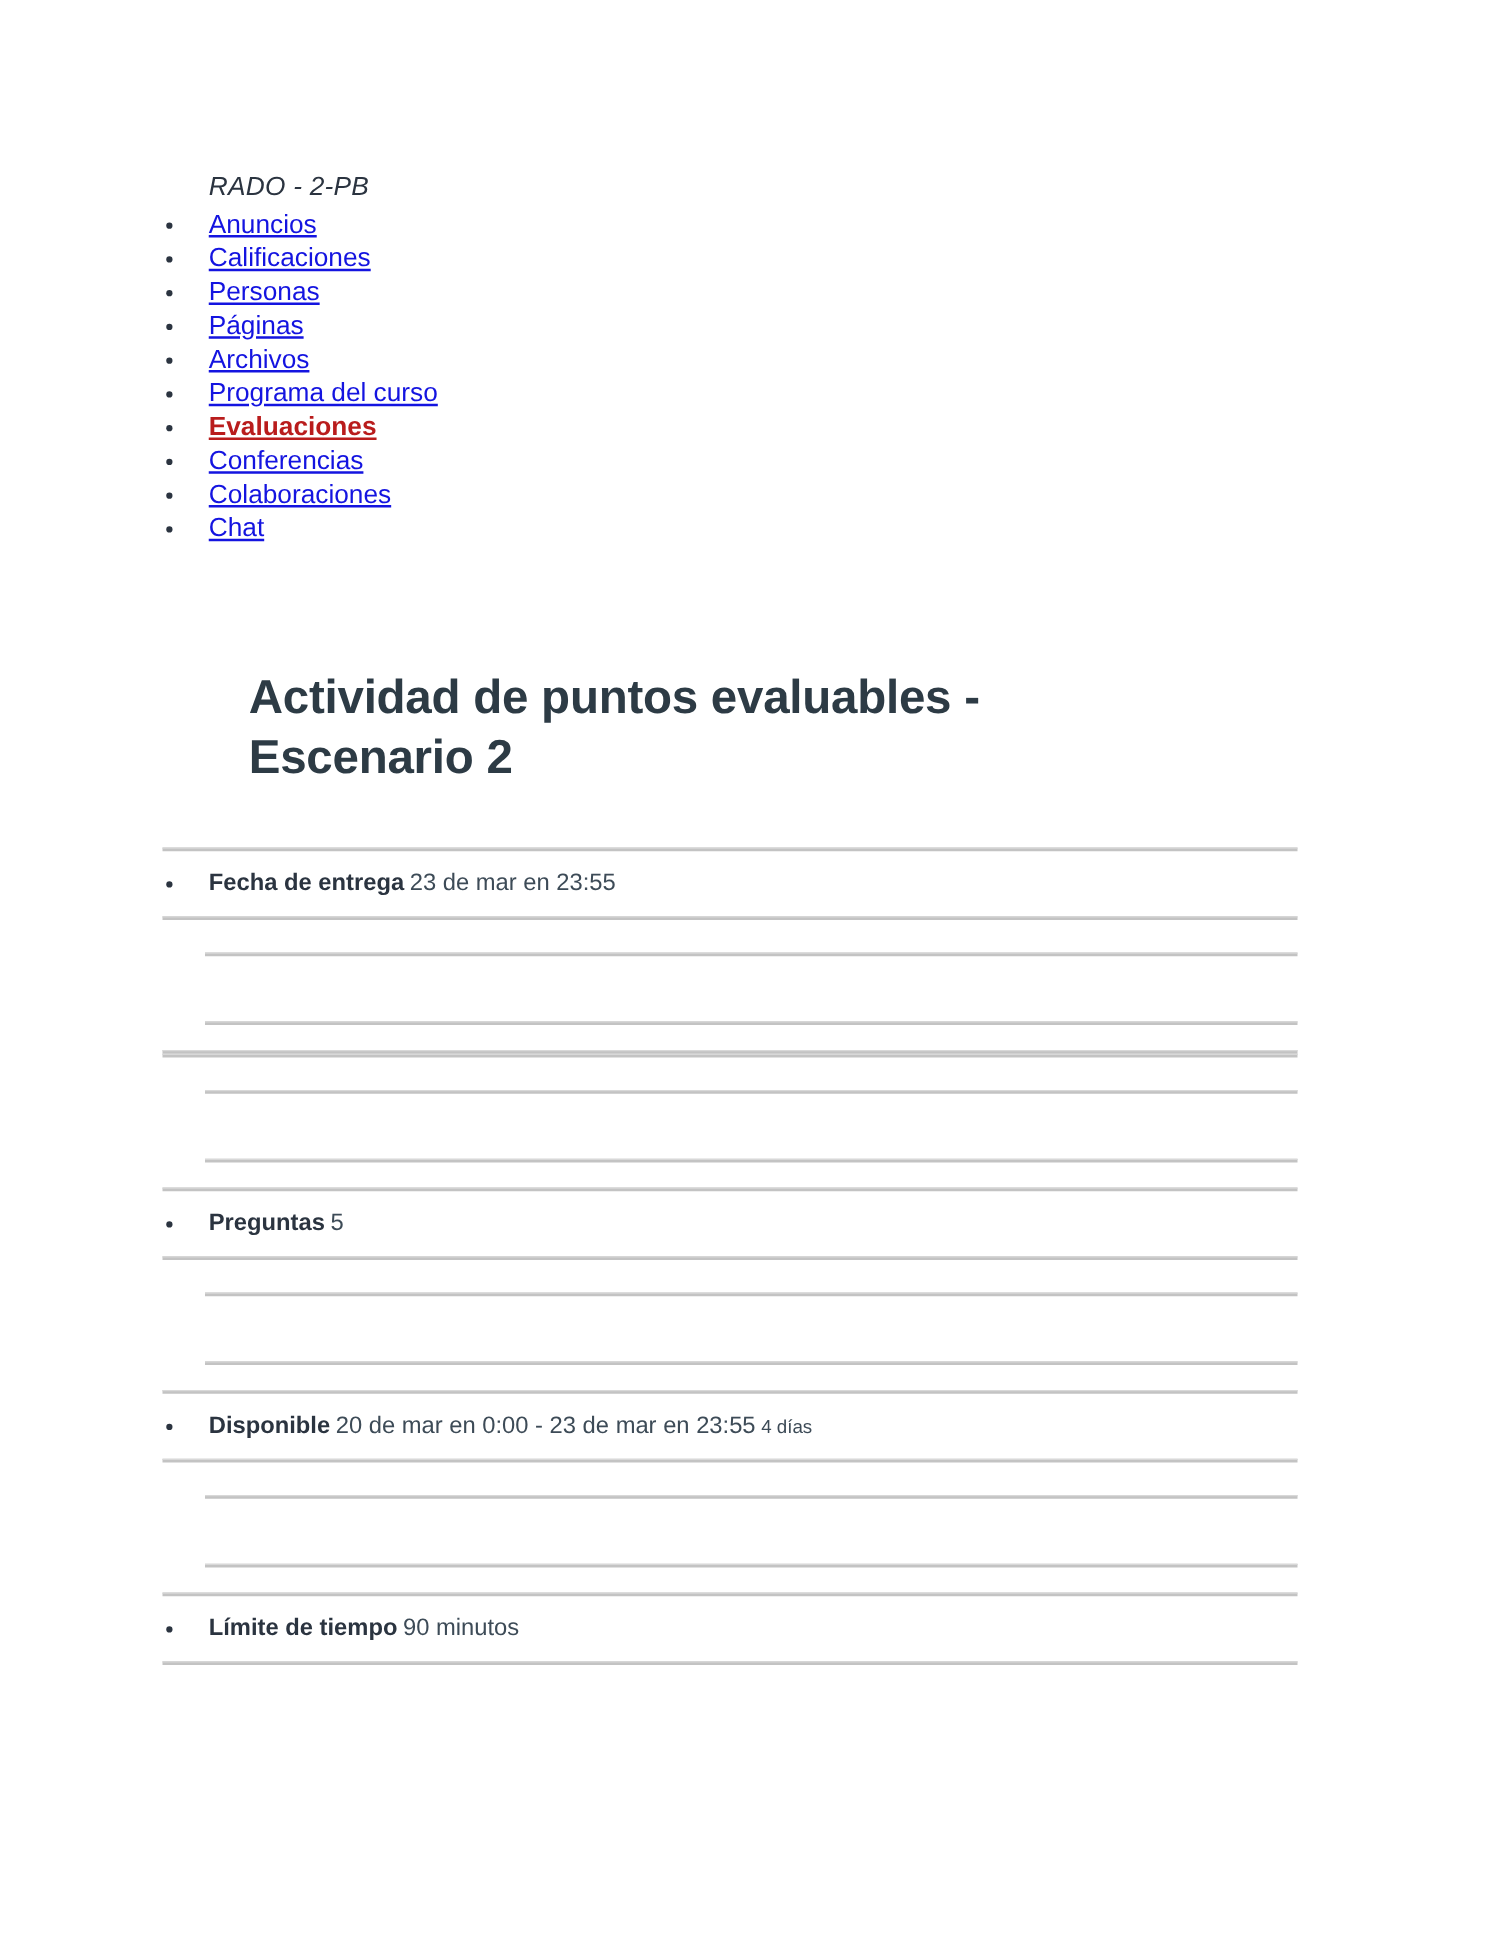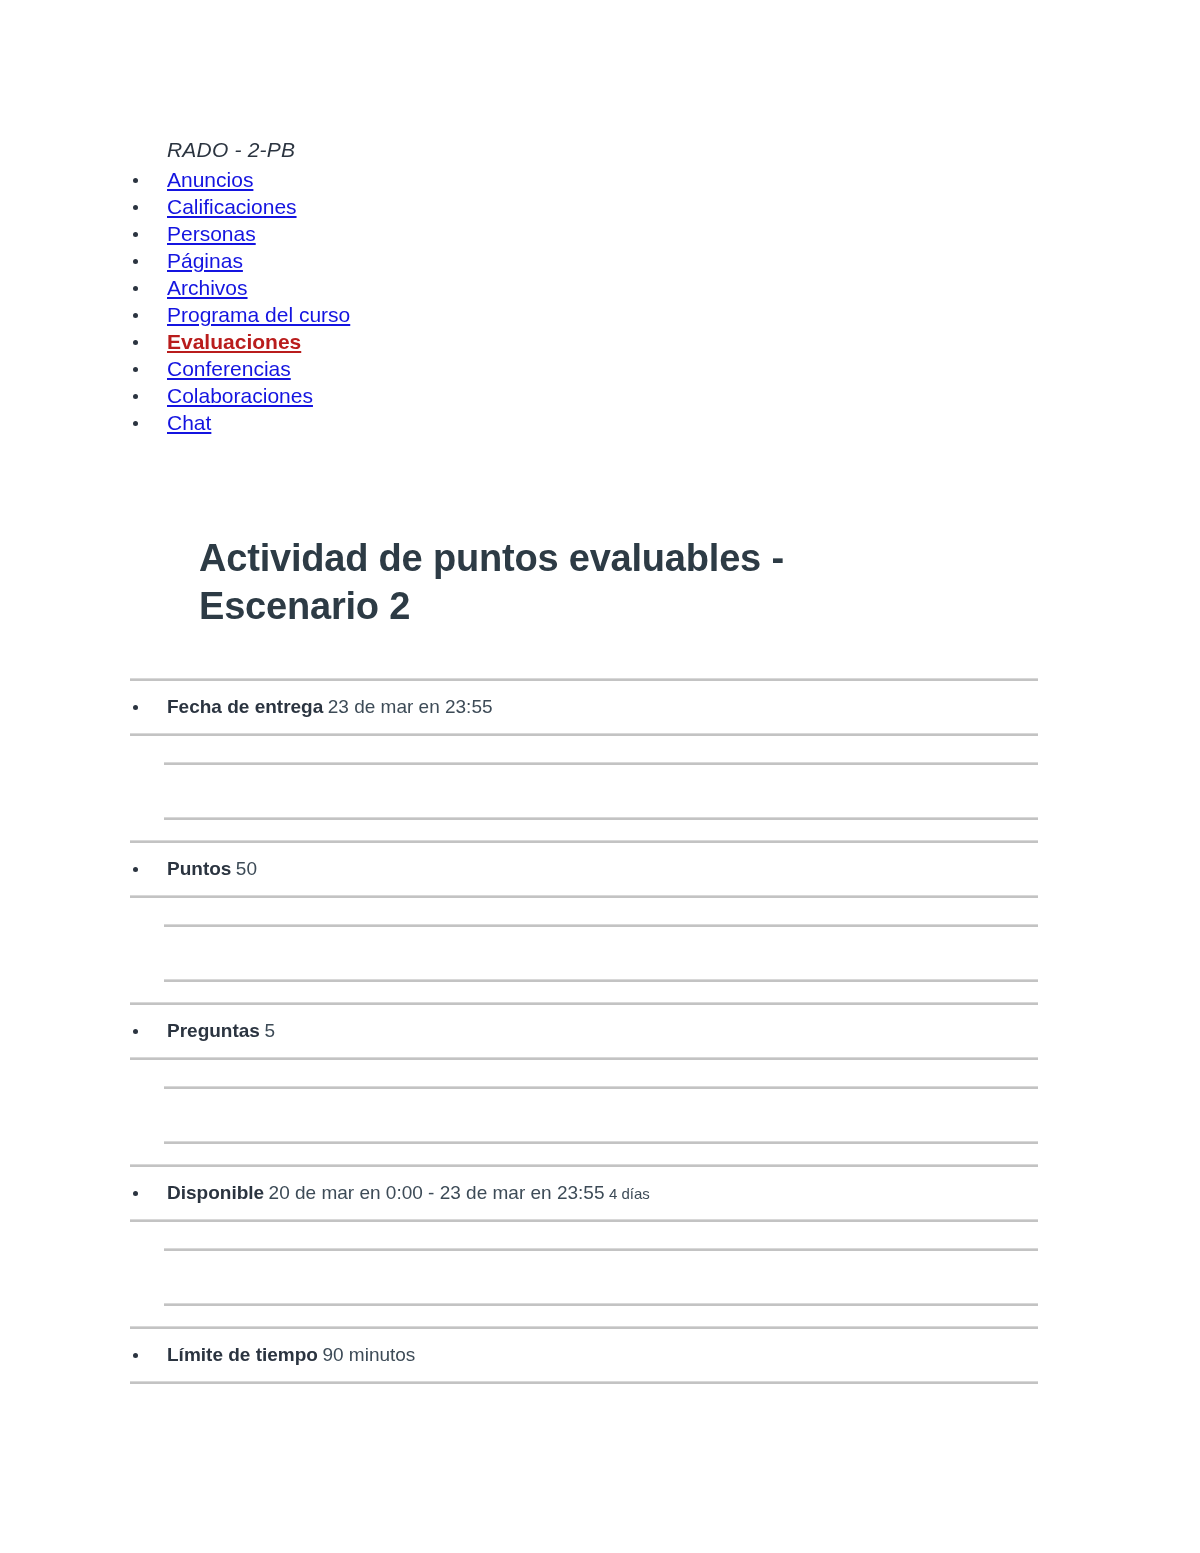--- a/index.html
+++ b/index.html
@@ -185,21 +185,20 @@
     <div class="details" id="details">
         <div class="rule outer"></div>
         <div class="detail-row"><span class="detail-label">Fecha de entrega</span> <span class="detail-value">23 de mar en 23:55</span></div>
         <div class="rule outer"></div>
         <div class="gap-a"></div>
         <div class="rule inner"></div>
         <div class="gap-b"></div>
         <div class="rule inner"></div>
         <div class="gap-c"></div>
         <div class="rule outer"></div>
-        <div class="detail-row"><span class="detail-label">Puntos</span> <span class="detail-value">50</span></div>
         <div class="rule outer"></div>
         <div class="gap-a"></div>
         <div class="rule inner"></div>
         <div class="gap-b"></div>
         <div class="rule inner"></div>
         <div class="gap-c"></div>
         <div class="rule outer"></div>
         <div class="detail-row"><span class="detail-label">Preguntas</span> <span class="detail-value">5</span></div>
         <div class="rule outer"></div>
         <div class="gap-a"></div>

